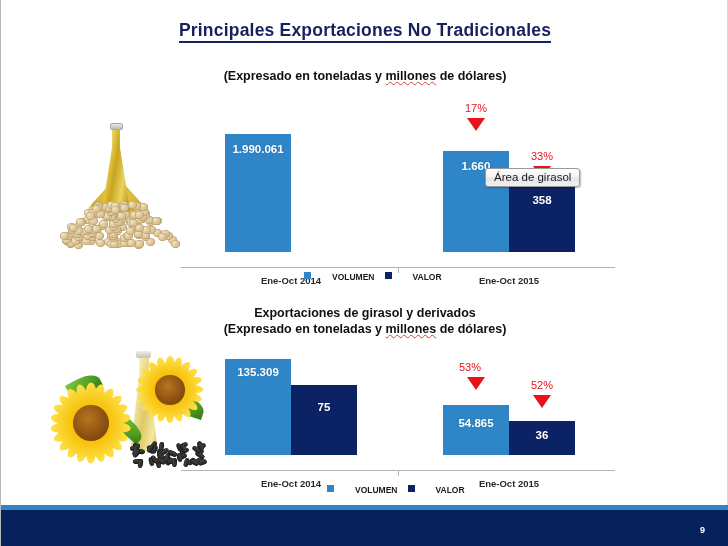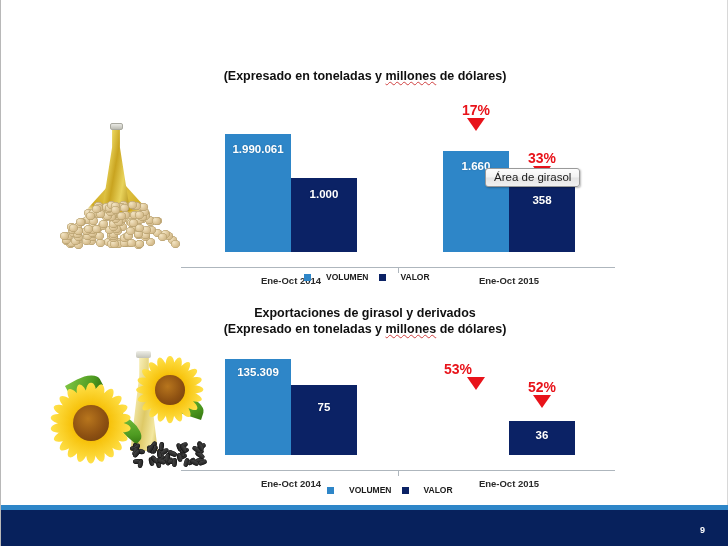--- a/index.html
+++ b/index.html
@@ -125,36 +125,36 @@
     position:absolute;left:0;width:100%;text-align:center;
     color:#ffffff;font-size:11.5px;font-weight:bold;
     text-shadow:0 0 2px rgba(0,0,0,.18);
   }
   .cat-label{
     position:absolute;text-align:center;
     font-size:9.5px;font-weight:bold;color:#2a2a2a;
   }
   .pct{
     position:absolute;text-align:center;
-    font-size:14px;font-weight:bold;color:#e8131a;
+    font-size:11px;font-weight:normal;color:#e8131a;
   }
   .arrow-down{
     position:absolute;
     width:0;height:0;
     border-left:9px solid transparent;
     border-right:9px solid transparent;
     border-top:13px solid #e8131a;
   }
 
   
   .legend{
     position:absolute;display:flex;align-items:center;gap:10px;
     font-size:8.5px;font-weight:bold;color:#1b1b1b;
   }
-  .legend-item{display:flex;align-items:center;gap:15px;}
+  .legend-item{display:flex;align-items:flex-start;gap:21px;}
   .legend-swatch{width:7px;height:7px;display:inline-block;}
   .sw-vol{background:#2e86c8;}
   .sw-val{background:#0b2265;}
 
   
   .tooltip{
     position:absolute;
     background:linear-gradient(180deg,#fdfdfd 0%,#f3f3f3 48%,#e4e4e4 52%,#f0f0f0 100%);
     border:1px solid #9a9a9a;
     border-radius:3px;
@@ -181,20 +181,23 @@
   .page-num{
     position:absolute;right:24px;top:15px;
     color:#ffffff;font-size:9px;font-weight:bold;
   }
 </style>
 </head>
 <body>
 
 <div class="slide">
 
+  <div class="slide-title">
+    <span>Principales Exportaciones No Tradicionales</span>
+  </div>
 
   <div class="chart-block" style="top:68px;height:225px;">
 
     <div class="chart-title">
       <div><span>(Expresado en toneladas y </span><span class="squiggle">millones</span><span> de dólares)</span></div>
     </div>
 
     <div class="photo soy-wrap" style="left:43px;top:55px;">
       <div class="soy-spread"></div>
       <div class="soy-bottle"></div>
@@ -354,23 +357,20 @@
     </div>
 
     <div class="plot" style="left:180px;top:50px;width:434px;height:150px;">
       <div class="axis-line" style="bottom:0;"></div>
       <div class="tick" style="left:217px;bottom:-5px;"></div>
 
       <div class="bar vol" style="left:44px;width:66px;height:118px;">
         <div class="bar-label" style="top:9px;">1.990.061</div>
       </div>
 
-      <div class="bar val" style="left:110px;width:66px;height:74px;">
-        <div class="bar-label" style="top:10px;">1.000</div>
-      </div>
 
       <div class="bar vol" style="left:262px;width:66px;height:101px;">
         <div class="bar-label" style="top:9px;">1.660</div>
       </div>
 
       <div class="bar val" style="left:328px;width:66px;height:70px;">
         <div class="bar-label" style="top:12px;">358</div>
       </div>
 
       <div class="pct" style="left:262px;width:66px;top:-16px;">17%</div>
@@ -521,25 +521,28 @@
       <div class="axis-line" style="bottom:0;"></div>
       <div class="tick" style="left:217px;bottom:-5px;"></div>
 
       <div class="bar vol" style="left:44px;width:66px;height:96px;">
         <div class="bar-label" style="top:7px;">135.309</div>
       </div>
       <div class="bar val" style="left:110px;width:66px;height:70px;">
         <div class="bar-label" style="top:16px;">75</div>
       </div>
 
+      <div class="bar vol" style="left:262px;width:66px;height:50px;">
+        <div class="bar-label" style="top:12px;">54.865</div>
+      </div>
       <div class="bar val" style="left:328px;width:66px;height:34px;">
         <div class="bar-label" style="top:8px;">36</div>
       </div>
 
-      <div class="pct" style="left:244px;width:66px;top:6px;">53%</div>
+      <div class="pct" style="left:256px;width:66px;top:6px;">53%</div>
       <div class="arrow-down" style="left:286px;top:22px;"></div>
 
       <div class="pct" style="left:328px;width:66px;top:24px;">52%</div>
       <div class="arrow-down" style="left:352px;top:40px;"></div>
 
       <div class="cat-label" style="left:44px;width:132px;bottom:-18px;">Ene-Oct 2014</div>
       <div class="cat-label" style="left:262px;width:132px;bottom:-18px;">Ene-Oct 2015</div>
     </div>
 
     <div class="legend" style="left:326px;top:180px;">

